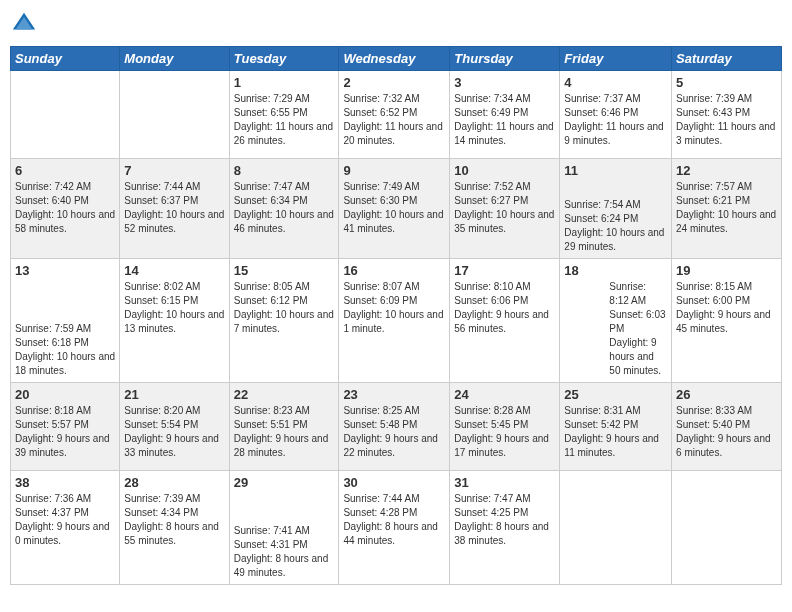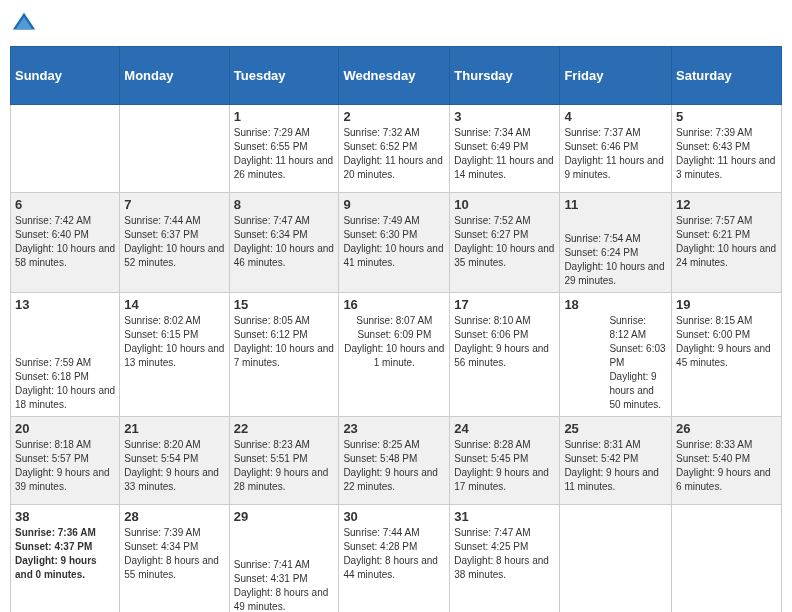--- a/index.html
+++ b/index.html
@@ -55,23 +55,24 @@
     .calendar {
       width: 100%;
       border-collapse: collapse;
       border: 1px solid #ccc;
     }
     .calendar th {
       background: #2a6db5;
       color: #fff;
       font-size: 13px;
       font-weight: bold;
-      padding: 21px 4px;
+      padding: 4px 4px;
       border: 1px solid #2060a0;
       text-align: left;
+      font-style: italic;
     }
     .calendar td {
       border: 1px solid #ccc;
       vertical-align: top;
       padding: 4px 4px;
       font-size: 10.5px;
       color: #333;
       width: 113px;
       min-height: 80px;
       height: 88px;
@@ -224,21 +225,21 @@
 Daylight: 10 hours and 13 minutes.</div>
         </td>
         <td>
           <span class="day-number">15</span>
           <div class="day-info" style="white-space: pre-line;">Sunrise: 8:05 AM
 Sunset: 6:12 PM
 Daylight: 10 hours and 7 minutes.</div>
         </td>
         <td>
           <span class="day-number">16</span>
-          <div class="day-info" style="white-space: pre-line; text-align: center;">Sunrise: 8:07 AM
+          <div class="day-info" style="white-space: pre-line;">Sunrise: 8:07 AM
 Sunset: 6:09 PM
 Daylight: 10 hours and 1 minute.</div>
         </td>
         <td>
           <span class="day-number">17</span>
           <div class="day-info" style="white-space: pre-line;">Sunrise: 8:10 AM
 Sunset: 6:06 PM
 Daylight: 9 hours and 56 minutes.</div>
         </td>
         <td>
@@ -294,21 +295,21 @@
         <td>
           <span class="day-number">26</span>
           <div class="day-info" style="white-space: pre-line;">Sunrise: 8:33 AM
 Sunset: 5:40 PM
 Daylight: 9 hours and 6 minutes.</div>
         </td>
       </tr>
       <tr>
         <td>
           <span class="day-number">38</span>
-          <div class="day-info" style="white-space: pre-line; font-weight: bold;">Sunrise: 7:36 AM
+          <div class="day-info" style="white-space: pre-line;">Sunrise: 7:36 AM
 Sunset: 4:37 PM
 Daylight: 9 hours and 0 minutes.</div>
         </td>
         <td>
           <span class="day-number">28</span>
           <div class="day-info" style="white-space: pre-line;">Sunrise: 7:39 AM
 Sunset: 4:34 PM
 Daylight: 8 hours and 55 minutes.</div>
         </td>
         <td>

